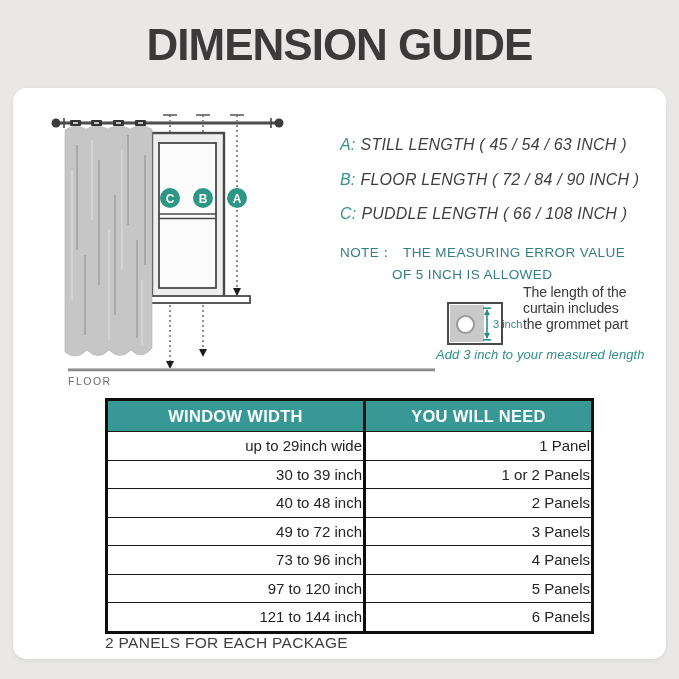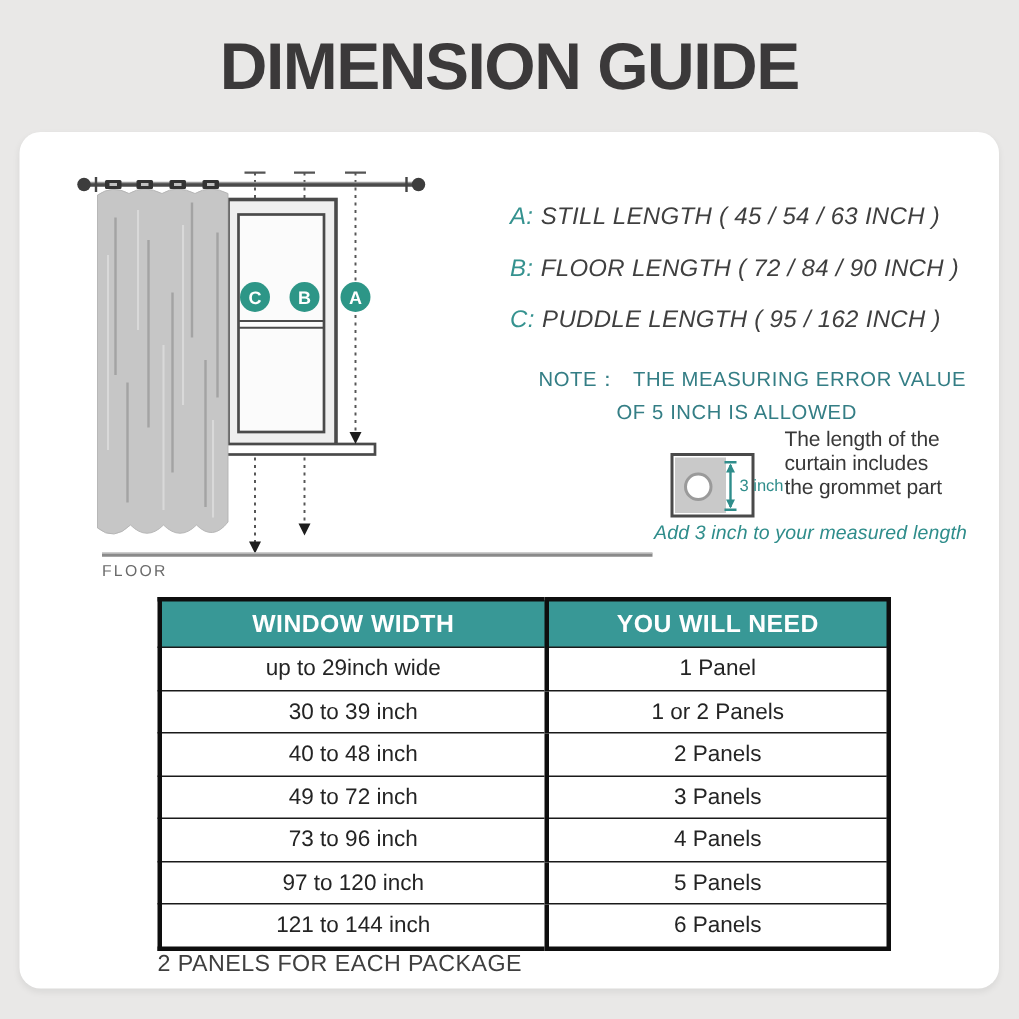--- a/index.html
+++ b/index.html
@@ -17,21 +17,21 @@
   }
   .card{
     left:13px;top:88px;width:653px;height:571px;
     background:#ffffff;border-radius:14px;
     box-shadow:0 2px 5px rgba(0,0,0,.07);
   }
 
   
   .spec-line{left:340px;font-size:16px;color:#3f3f3f;letter-spacing:.2px;white-space:nowrap;font-style:italic;}
   .spec-line .prefix{color:#35928f;margin-right:5px;}
-  .note{left:359px;top:242px;font-size:13.5px;color:#347e85;letter-spacing:.4px;line-height:22px;}
+  .note{left:340px;top:242px;font-size:13.5px;color:#347e85;letter-spacing:.4px;line-height:22px;}
   .note .note-label{margin-right:10px;}
   .note .line2{margin-left:52px;}
 
   
   .grommet-box{left:447px;top:302px;width:56px;height:43px;background:#fff;border:2px solid #4a4a4a;box-sizing:border-box;}
   .grommet-gray{position:absolute;left:1px;top:1px;width:34px;height:37px;background:#c9c9c9;}
   .grommet-ring{position:absolute;left:7px;top:11px;width:15px;height:15px;border-radius:50%;background:#fff;border:2px solid #9a9a9a;}
   .grommet-measure{position:absolute;left:44px;top:14px;font-size:11px;color:#2f8d8b;white-space:nowrap;}
   .grommet-desc{left:523px;top:284px;width:120px;font-size:14px;line-height:16px;color:#383838;white-space:pre-line;letter-spacing:-.1px;}
   .grommet-tip{left:436px;top:347px;font-size:13px;color:#2f8d8b;letter-spacing:.1px;white-space:nowrap;font-style:italic;}
@@ -41,21 +41,21 @@
     position:absolute;left:105px;top:398px;width:489px;
     border-collapse:collapse;table-layout:fixed;
     border:3px solid #0e0e0e;
   }
   table.size-table th{
     background:#389896;color:#ffffff;font-size:16.5px;font-weight:700;
     letter-spacing:.3px;height:28px;border:1.5px solid #1a1a1a;
   }
   table.size-table td{
     background:#ffffff;color:#242424;font-size:15px;height:25.5px;
-    border:1.5px solid #1a1a1a;text-align:center;
+    border:1.5px solid #1a1a1a;text-align:right;
   }
   table.size-table .col2{border-left:3px solid #0e0e0e;}
   .footer-text{left:105px;top:634px;font-size:15.5px;color:#3f3f3f;letter-spacing:.3px;}
 
   .floor-label{left:68px;top:375px;font-size:10.5px;color:#6a6a6a;letter-spacing:1.5px;}
 </style>
 </head>
 <body>
 
 <div class="abs title">DIMENSION GUIDE</div>
@@ -153,21 +153,21 @@
 
 <div class="abs floor-label">FLOOR</div>
 
 <div class="abs spec-line" style="top:136px;">
   <span class="prefix">A:</span><span>STILL LENGTH ( 45 / 54 / 63 INCH )</span>
 </div>
 <div class="abs spec-line" style="top:171px;">
   <span class="prefix">B:</span><span>FLOOR LENGTH ( 72 / 84 / 90 INCH )</span>
 </div>
 <div class="abs spec-line" style="top:205px;">
-  <span class="prefix">C:</span><span>PUDDLE LENGTH ( 95 / 162 INCH )</span>
+  <span class="prefix">C:</span><span>PUDDLE LENGTH ( 66 / 108 INCH )</span>
 </div>
 
 <div class="abs note">
   <div><span class="note-label">NOTE：</span><span>THE MEASURING ERROR VALUE</span></div>
   <div class="line2">OF 5 INCH IS ALLOWED</div>
 </div>
 
 <div class="abs grommet-box">
   <div class="grommet-gray"></div>
   <div class="grommet-ring"></div>

